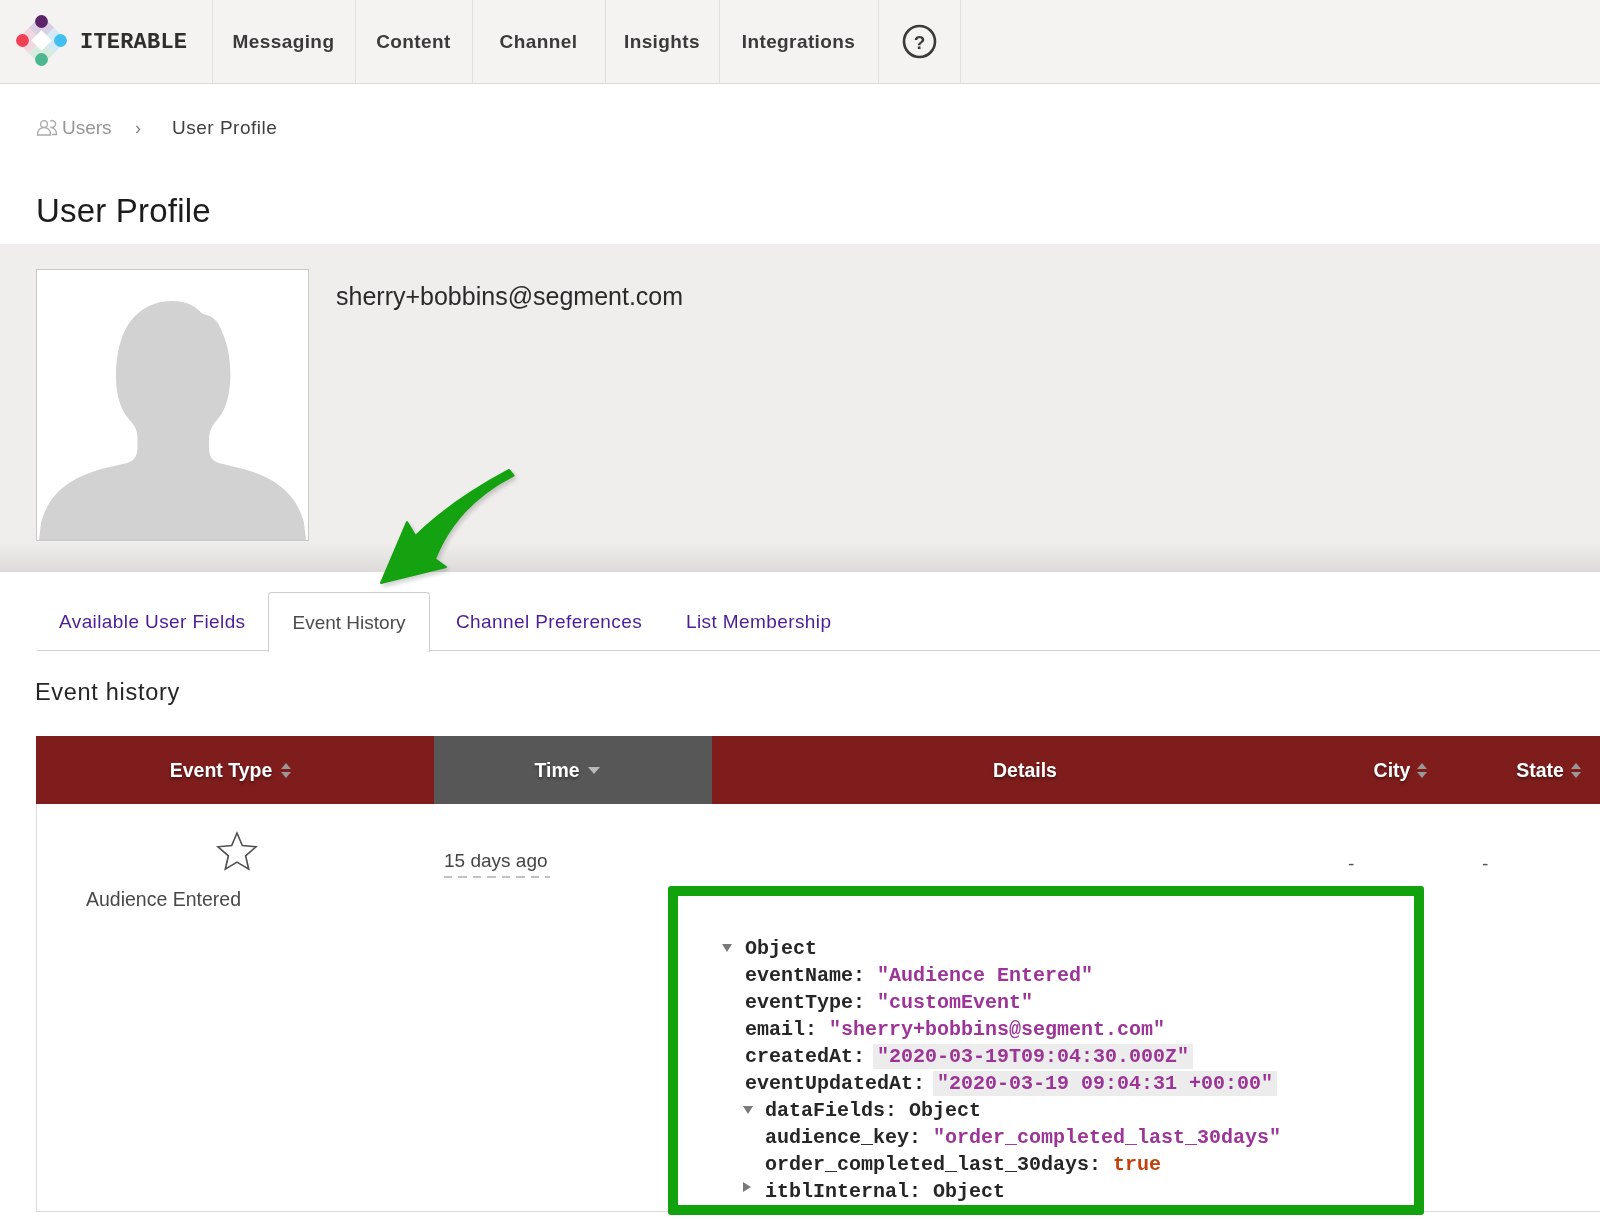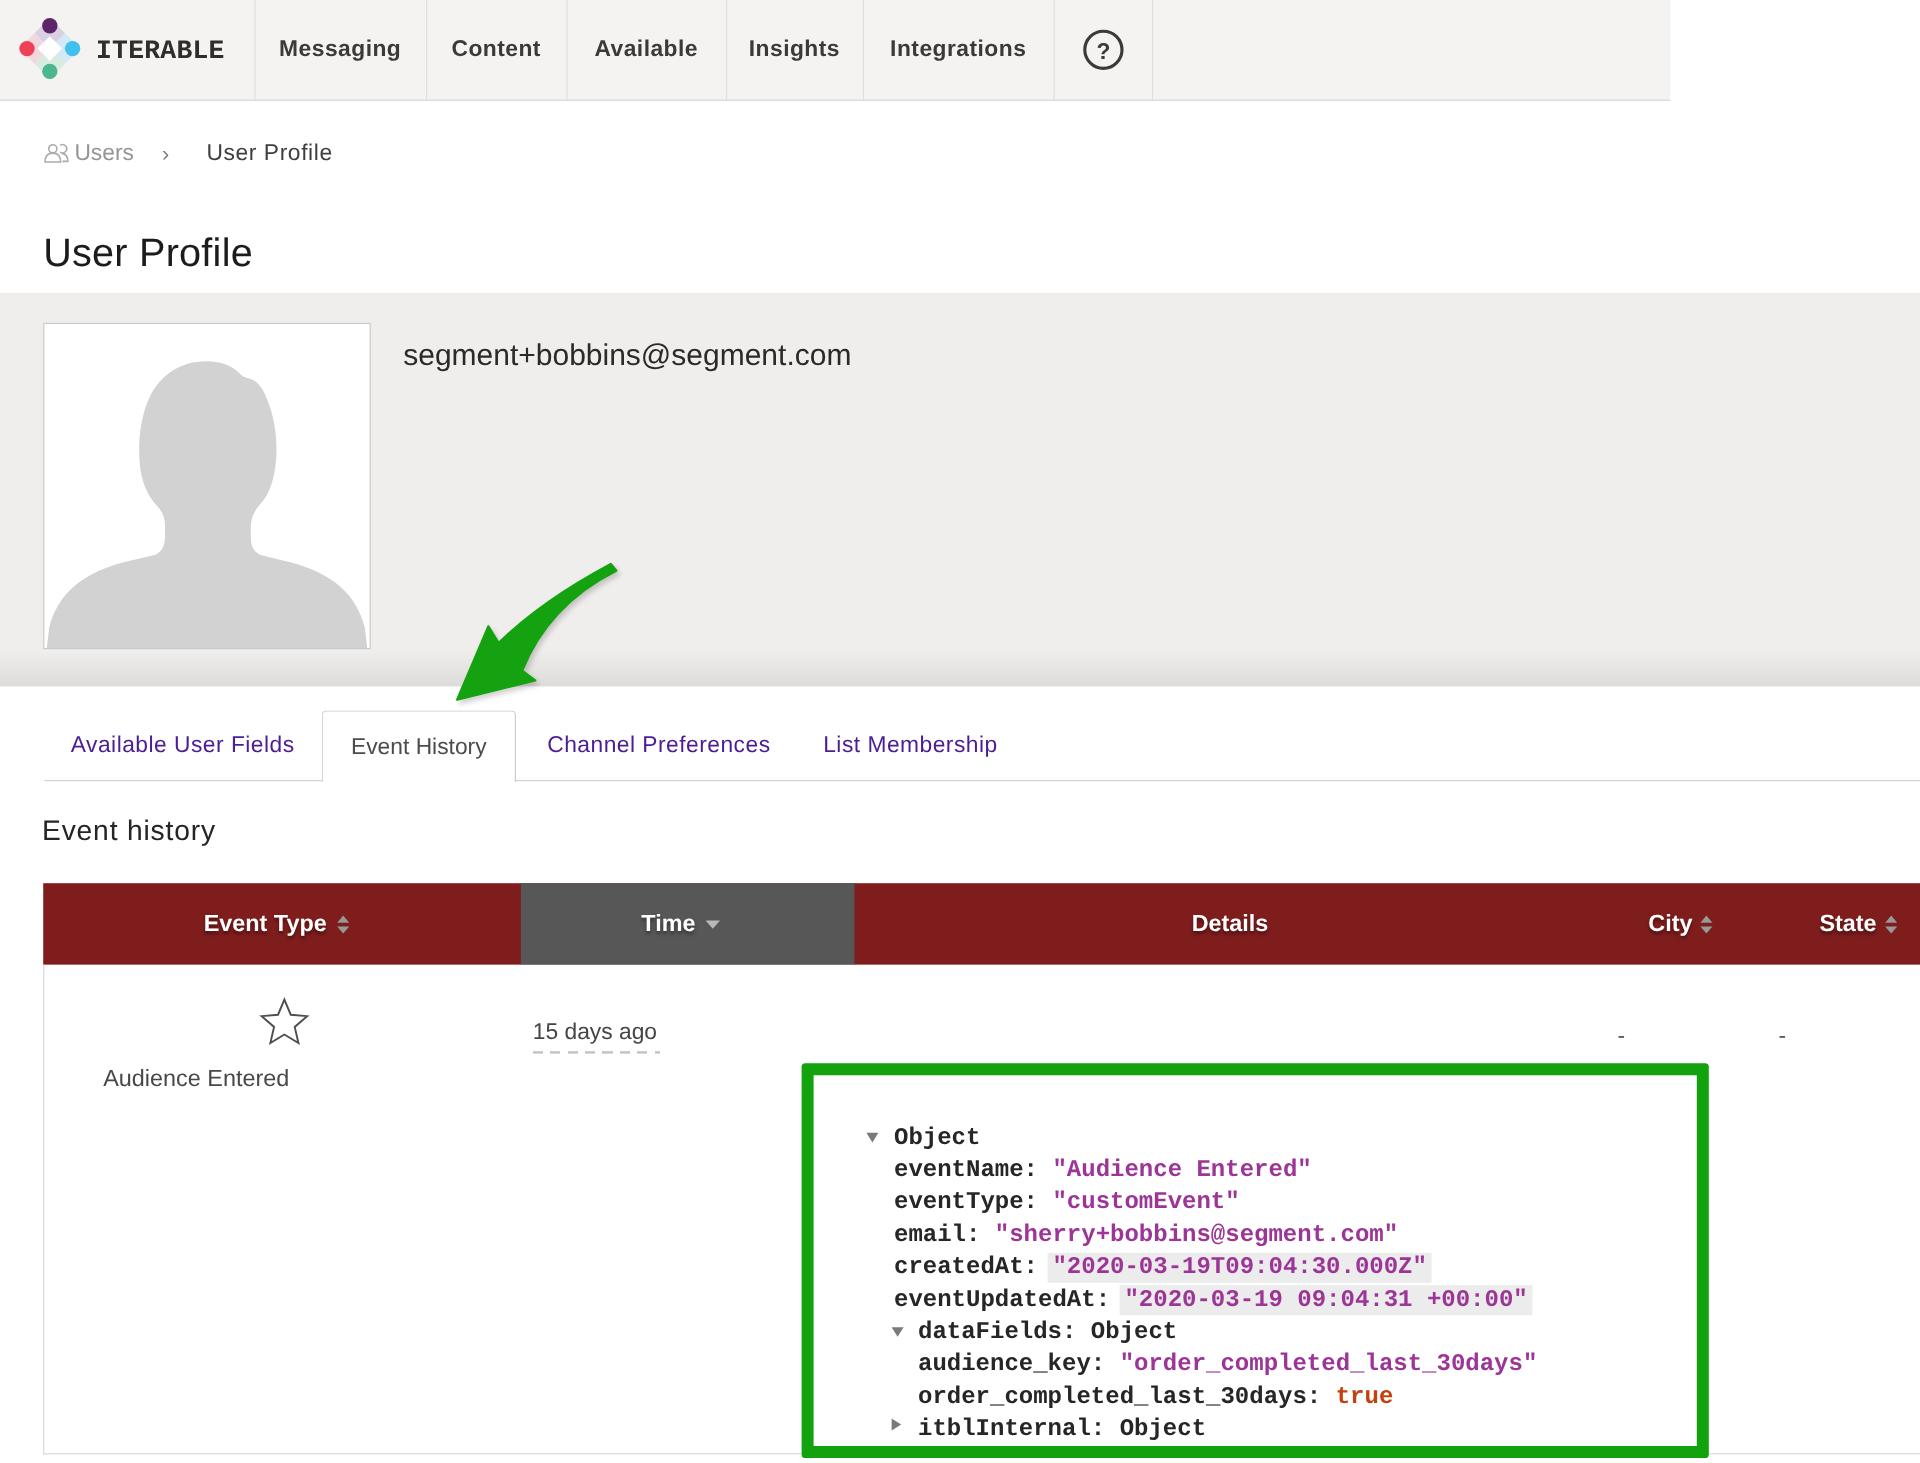--- a/index.html
+++ b/index.html
@@ -1,20 +1,20 @@
 <!DOCTYPE html>
 <html><head>
 <meta charset="utf-8">
 <style>
   * { margin:0; padding:0; box-sizing:border-box; }
   html,body { width:1600px; height:1219px; background:#fff; font-family:"Liberation Sans", sans-serif; position:relative; overflow:hidden; }
   .abs { position:absolute; }
 
   
-  #nav { position:absolute; left:0; top:0; width:1392px; height:84px; background:#f4f3f1; border-bottom:1px solid #d9d8d6; }
+  #nav { position:absolute; left:0; top:0; width:1600px; height:84px; background:#f4f3f1; border-bottom:1px solid #d9d8d6; }
   .navsep { position:absolute; top:0; width:1px; height:84px; background:#e0dfdd; }
   .navitem { position:absolute; top:0; height:84px; line-height:84px; text-align:center; font-weight:bold; font-size:19px; color:#3a3a3a; letter-spacing:0.4px; }
   #logotext { position:absolute; left:80px; top:0; height:84px; line-height:86px; font-family:"Liberation Mono", monospace; font-weight:bold; font-size:22px; letter-spacing:0.2px; color:#2f2e2c; }
 
   
   #crumb { position:absolute; left:36px; top:117px; width:400px; height:22px; font-size:19px; color:#969696; white-space:nowrap; }
   #crumb .sep { color:#7e7e7e; font-size:18px; }
   #crumb .cur { color:#3f3f3f; letter-spacing:0.5px; }
 
   #h1 { position:absolute; left:36px; top:192px; font-size:33px; font-weight:500; color:#1c1c1c; letter-spacing:0.2px; }
@@ -76,21 +76,21 @@
   <div id="logotext">ITERABLE</div>
   <div class="navsep" style="left:212px"></div>
   <div class="navsep" style="left:355px"></div>
   <div class="navsep" style="left:472px"></div>
   <div class="navsep" style="left:605px"></div>
   <div class="navsep" style="left:719px"></div>
   <div class="navsep" style="left:878px"></div>
   <div class="navsep" style="left:960px"></div>
   <div class="navitem" style="left:212px;width:143px">Messaging</div>
   <div class="navitem" style="left:355px;width:117px">Content</div>
-  <div class="navitem" style="left:472px;width:133px">Available</div>
+  <div class="navitem" style="left:472px;width:133px">Channel</div>
   <div class="navitem" style="left:605px;width:114px">Insights</div>
   <div class="navitem" style="left:719px;width:159px">Integrations</div>
   <svg class="abs" style="left:902px;top:24px" width="35" height="35" viewBox="0 0 35 35">
     <circle cx="17.5" cy="17.5" r="15.5" fill="none" stroke="#3a3a3a" stroke-width="2.6"></circle>
     <text x="17.5" y="25" text-anchor="middle" font-family="Liberation Sans" font-weight="bold" font-size="19" fill="#3a3a3a">?</text>
   </svg>
 </div>
 
 <div id="crumb">
   <svg class="abs" style="left:0px;top:2px" width="22" height="17" viewBox="0 0 22 17">
@@ -108,21 +108,21 @@
 <div id="h1">User Profile</div>
 
 <div id="hero">
   <div id="avatar">
     <svg width="271" height="270" viewBox="0 0 271 270">
       <g fill="#d2d2d2">
         <path d="M135,31 C112,31 94,44 85.5,66 C79.5,82 78,100 79.5,117 C81,131 85.5,142 92.5,150 C98,155.5 100.5,161 100.5,168 L100.5,177 C100.5,186 97,191 90,193 L75,196.5 C30,206 11,226 4,253 L2,270 L269,270 L267,253 C260,226 241,206 196,196.5 L182,193 C175,191 172,186 172,177 L172,168 C172.5,161 175,155.5 180,150 C187.5,142 191.5,130 193,114 C194.5,97 192,78.5 186,64 C183.5,57.5 181,52 176,48 C170,43.5 166.5,46 162.5,41 C155.5,33.8 146,31 135,31 Z"></path>
       </g>
     </svg>
   </div>
-  <div id="email">segment+bobbins@segment.com</div>
+  <div id="email">sherry+bobbins@segment.com</div>
 </div>
 
 <svg class="abs" style="left:365px;top:458px;z-index:4;filter:drop-shadow(2px 3px 2px rgba(0,0,0,0.18))" width="160" height="136" viewBox="0 0 160 136">
   <path d="M144,12 Q86,43 50.5,78 L42,64 L16,125 L81,109 L70,101 Q92,46 148.5,17.5 Z" fill="#14a211" stroke="#14a211" stroke-width="2" stroke-linejoin="round"></path>
 </svg>
 
 <div id="tabline"></div>
 <div class="tab" style="left:59px">Available User Fields</div>
 <div id="activetab">
     <span>Event History</span>

